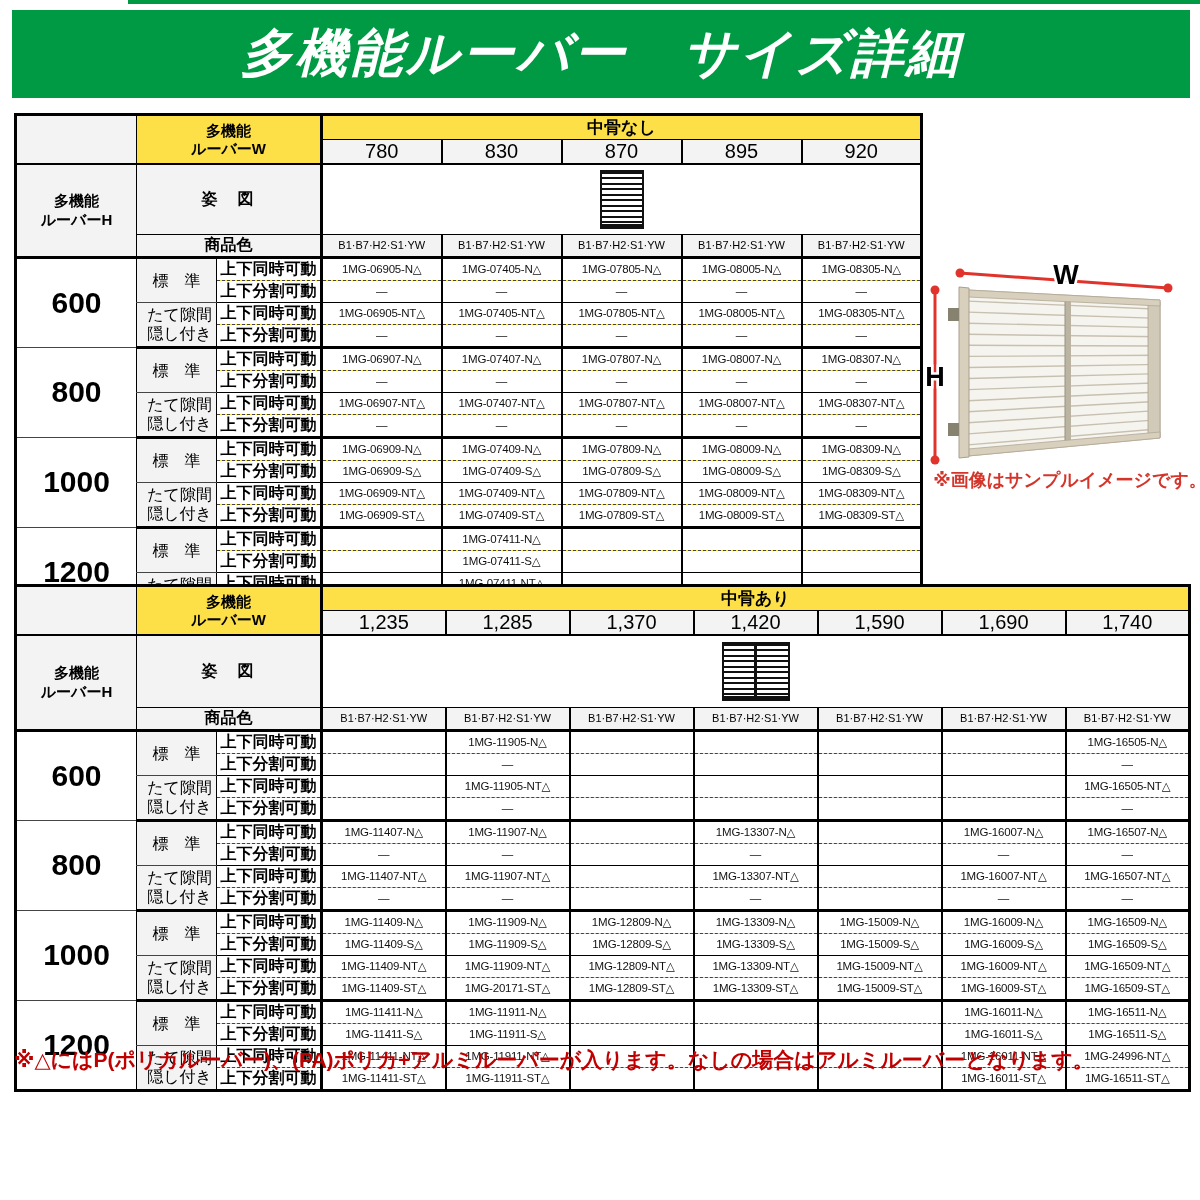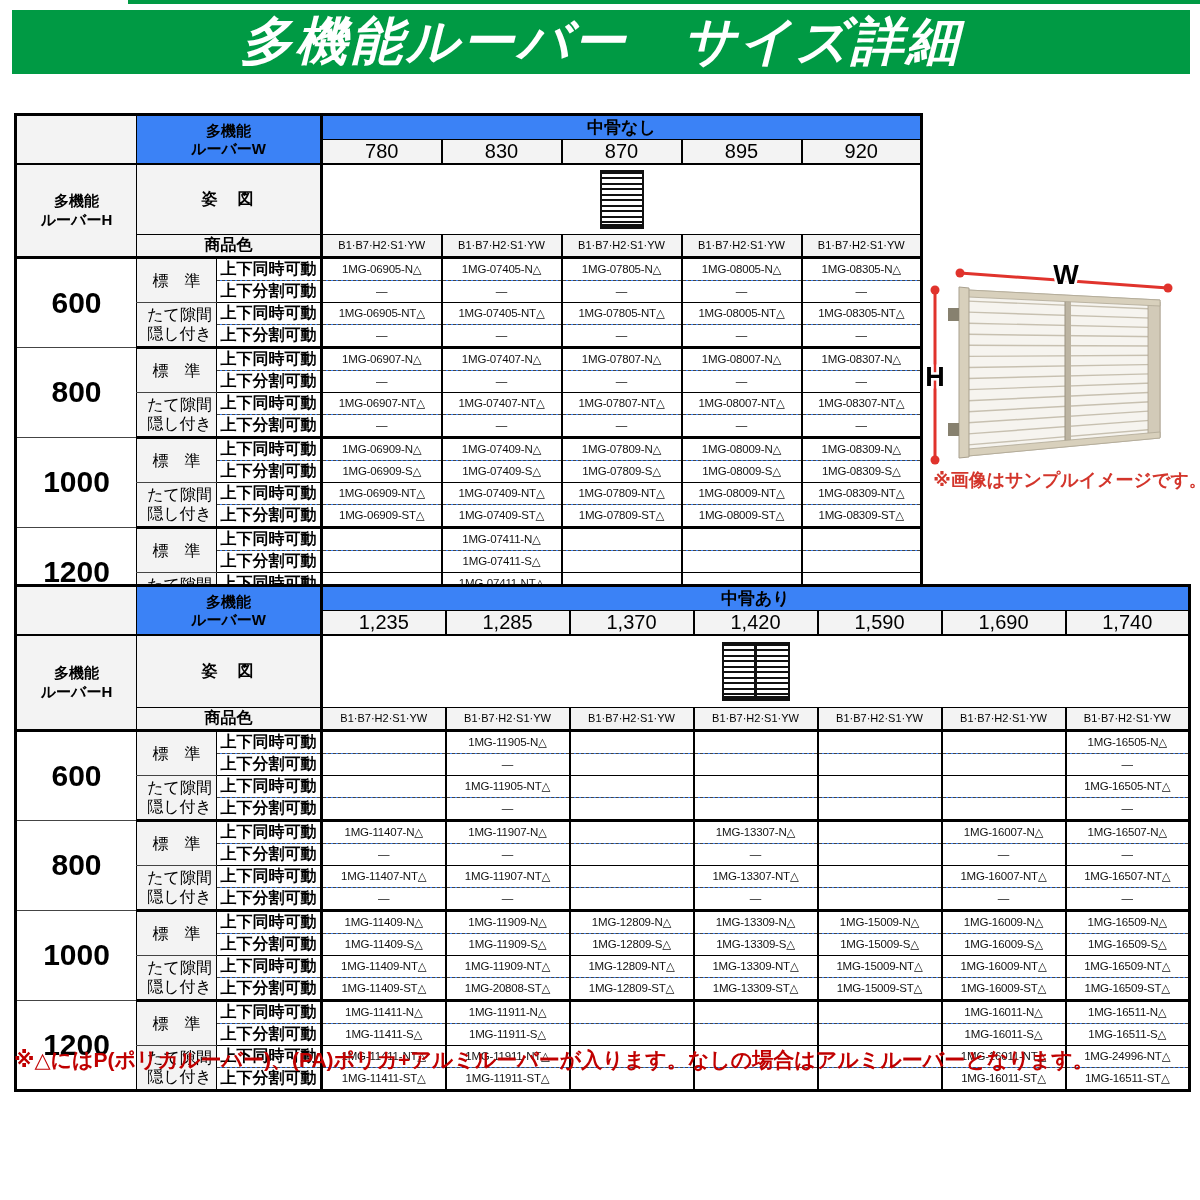--- a/index.html
+++ b/index.html
@@ -3,28 +3,28 @@
 <meta charset="utf-8">
 <style>
   html,body{margin:0;padding:0;}
   body{
     width:1200px;height:1200px;position:relative;background:#fff;overflow:hidden;
     font-family:"Liberation Sans","DejaVu Sans",sans-serif;color:#000;
   }
   
   .top-line{position:absolute;top:0;left:128px;width:1072px;height:4px;background:#009a44;}
   
-  .banner{position:absolute;top:10px;left:12px;width:1178px;height:64px;background:#009a44;
+  .banner{position:absolute;top:10px;left:12px;width:1178px;height:88px;background:#009a44;
     display:flex;align-items:center;justify-content:center;}
   .banner span{color:#fff;font-size:52px;font-weight:bold;font-style:italic;letter-spacing:3px;white-space:pre;}
   
   .tblwrap{position:absolute;left:14px;}
   #t1wrap{top:113px;}
   #t2wrap{top:584px;}
-  table.lv{border-collapse:collapse;table-layout:fixed;background:#3b82f6;border:3px solid #000;}
+  table.lv{border-collapse:collapse;table-layout:fixed;background:#fde047;border:3px solid #000;}
   table.lv td{padding:0;text-align:center;vertical-align:middle;overflow:hidden;}
   col.col-h{width:121px;} col.col-t{width:80px;} col.col-m{width:105px;}
   #t1 col.col-d{width:120px;} #t2 col.col-d{width:124px;}
   
   .hdr{background:#f3f3f3;}
   .cell-empty{border-bottom:2px solid #000;background:#f3f3f3;}
   .wlab{border-left:1px solid #000;border-bottom:2px solid #000;font-size:15px;font-weight:bold;white-space:pre-line;line-height:18px;height:38px;}
   .group{border-left:3px solid #000;border-bottom:1px solid #000;font-size:17px;font-weight:bold;height:19px;}
   .wcell{border-left:2px solid #000;border-bottom:2px solid #000;font-size:20px;height:19px;}
   .hlab{border-bottom:3px solid #000;font-size:15px;font-weight:bold;white-space:pre-line;line-height:19px;background:#f3f3f3;}
@@ -428,21 +428,21 @@
           <td class="dcell">1MG-11909-NT△</td>
           <td class="dcell">1MG-12809-NT△</td>
           <td class="dcell">1MG-13309-NT△</td>
           <td class="dcell">1MG-15009-NT△</td>
           <td class="dcell">1MG-16009-NT△</td>
           <td class="dcell">1MG-16509-NT△</td>
         </tr>
         <tr class="r3">
           <td class="tmove">上下分割可動</td>
           <td class="dcell dfirst">1MG-11409-ST△</td>
-          <td class="dcell">1MG-20808-ST△</td>
+          <td class="dcell">1MG-20171-ST△</td>
           <td class="dcell">1MG-12809-ST△</td>
           <td class="dcell">1MG-13309-ST△</td>
           <td class="dcell">1MG-15009-ST△</td>
           <td class="dcell">1MG-16009-ST△</td>
           <td class="dcell">1MG-16509-ST△</td>
         </tr>
         <tr class="r0">
           <td class="hnum" rowspan="4">1200</td>
           <td class="ttype" rowspan="2">標　準</td>
           <td class="tmove">上下同時可動</td>

